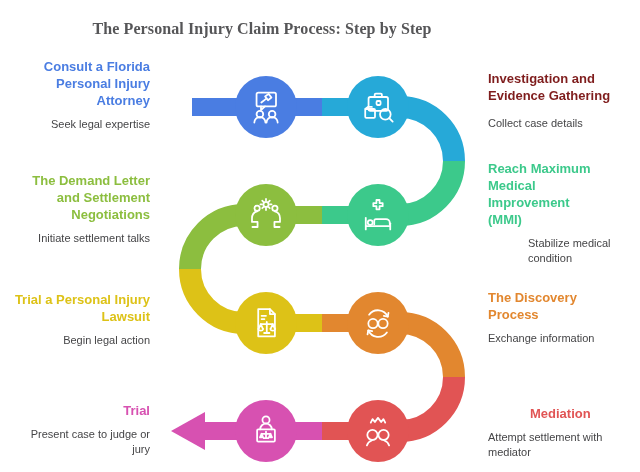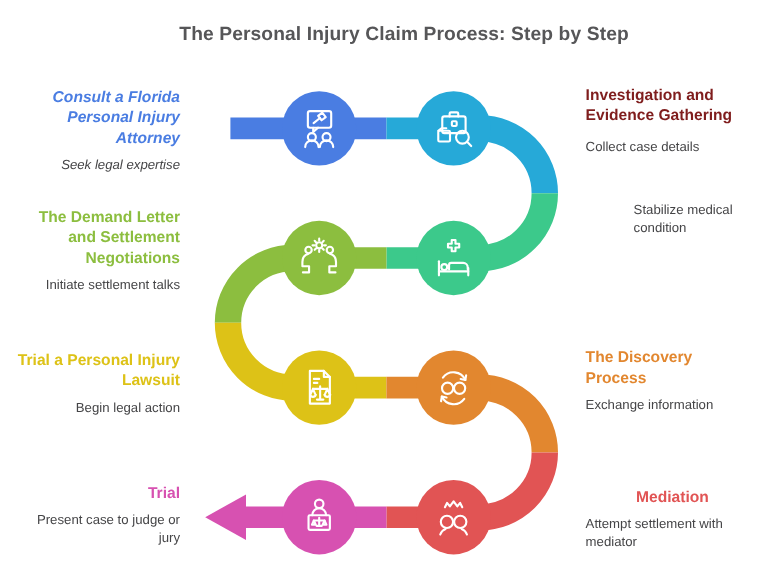--- a/index.html
+++ b/index.html
@@ -2,41 +2,41 @@
 <html><head>
 <meta charset="utf-8">
 <style>
   html,body{margin:0;padding:0;background:#fff;}
   .canvas{
     position:relative;width:640px;height:472px;background:#ffffff;overflow:hidden;
     font-family:"Liberation Sans","DejaVu Sans",sans-serif;
   }
   .title{
     position:absolute;top:20px;left:0;width:524px;margin:0;
-    text-align:right;font-size:16px;font-weight:bold;letter-spacing:.1px;
+    text-align:center;font-size:16px;font-weight:bold;letter-spacing:.1px;font-family:Liberation Serif, serif;
   }
   .flow{position:absolute;left:0;top:0;width:640px;height:472px;}
   .flow path{fill:none;}
   .node{
     position:absolute;width:62px;height:62px;border-radius:50%;
     display:flex;align-items:center;justify-content:center;
   }
   .node svg{width:40px;height:40px;display:block;}
   .node svg *{stroke:#ffffff;fill:none;stroke-width:1.6;stroke-linecap:round;stroke-linejoin:round;}
   
   .n-r1l{left:235px;top:76px;}  .n-r1r{left:347px;top:76px;}
   .n-r2l{left:235px;top:184px;} .n-r2r{left:347px;top:184px;}
   .n-r3l{left:235px;top:292px;} .n-r3r{left:347px;top:292px;}
   .n-r4l{left:235px;top:400px;} .n-r4r{left:347px;top:400px;}
   .label{position:absolute;}
   .label .heading{font-size:13px;font-weight:bold;line-height:17px;}
   .label .subtitle{font-size:11px;line-height:15px;margin-top:8px;}
   .side-left{left:10px;width:140px;text-align:right;}
   .side-right{left:488px;width:126px;text-align:left;}
-  .lb-consult{top:72px;font-style:italic;}  .lb-invest{top:70px;}
+  .lb-consult{top:58px;}  .lb-invest{top:70px;}
   .lb-demand{top:172px;}  .lb-mmi{top:160px;}
   .lb-filing{top:291px;}  .lb-discovery{top:289px;}
   .lb-trial{top:402px;}   .lb-mediation{top:405px;}
   .lb-mmi .heading{max-width:104px;}
   .lb-mmi .subtitle{max-width:110px;}
 </style>
 </head>
 <body>
 
 <div class="canvas">
@@ -162,20 +162,21 @@
     <div class="heading" style="color: rgb(74, 125, 226);">Consult a Florida Personal Injury Attorney</div>
     <div class="subtitle" style="color: rgb(69, 69, 71);">Seek legal expertise</div>
   </div>
 
   <div class="label side-right lb-invest">
     <div class="heading" style="color: #7f1d1d;">Investigation and Evidence Gathering</div>
     <div class="subtitle" style="color: rgb(69, 69, 71); margin-top: 12px;">Collect case details</div>
   </div>
 
   <div class="label side-right lb-mmi">
+    <div class="heading" style="color: rgb(60, 201, 139);">Reach Maximum Medical Improvement (MMI)</div>
     <div class="subtitle" style="color: rgb(69, 69, 71); margin-left: 40px;">Stabilize medical condition</div>
   </div>
 
   <div class="label side-left lb-demand">
     <div class="heading" style="color: rgb(140, 190, 63);">The Demand Letter and Settlement Negotiations</div>
     <div class="subtitle" style="color: rgb(69, 69, 71);">Initiate settlement talks</div>
   </div>
 
   <div class="label side-left lb-filing">
     <div class="heading" style="color: rgb(221, 194, 23);">Trial a Personal Injury Lawsuit</div>

